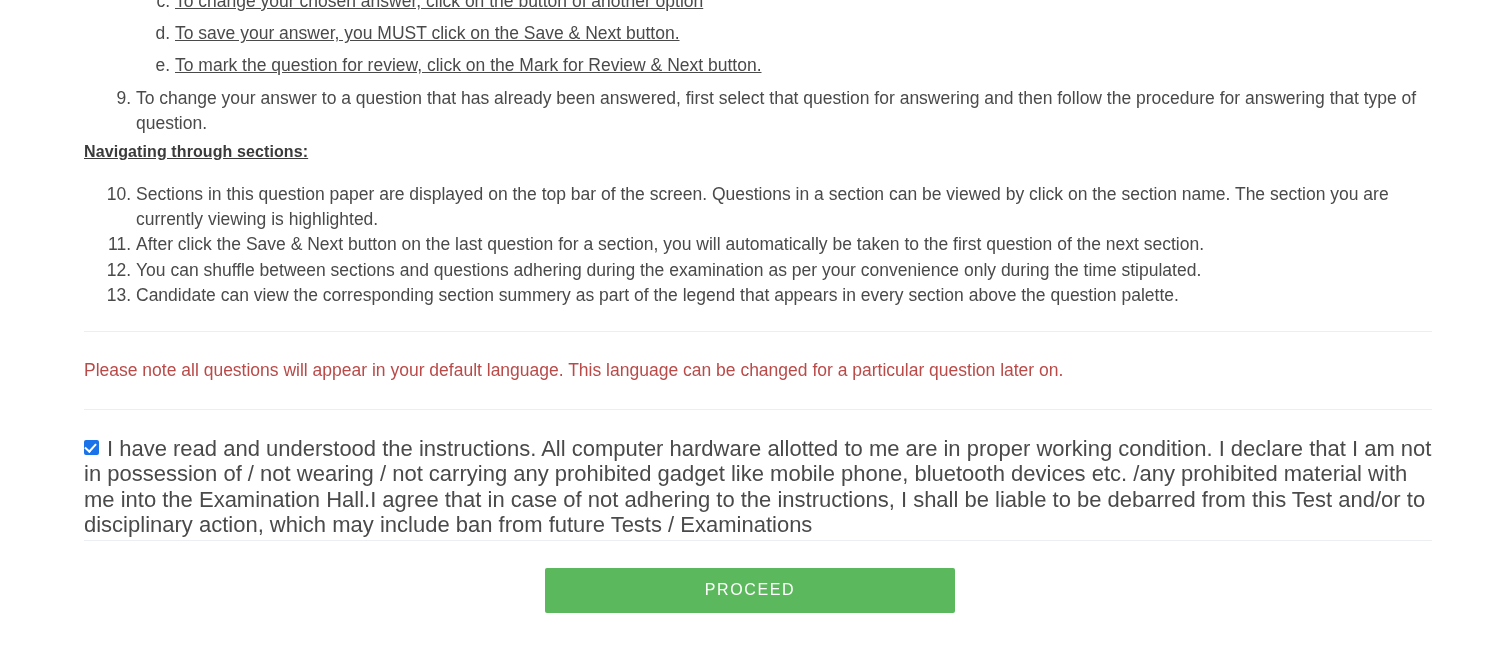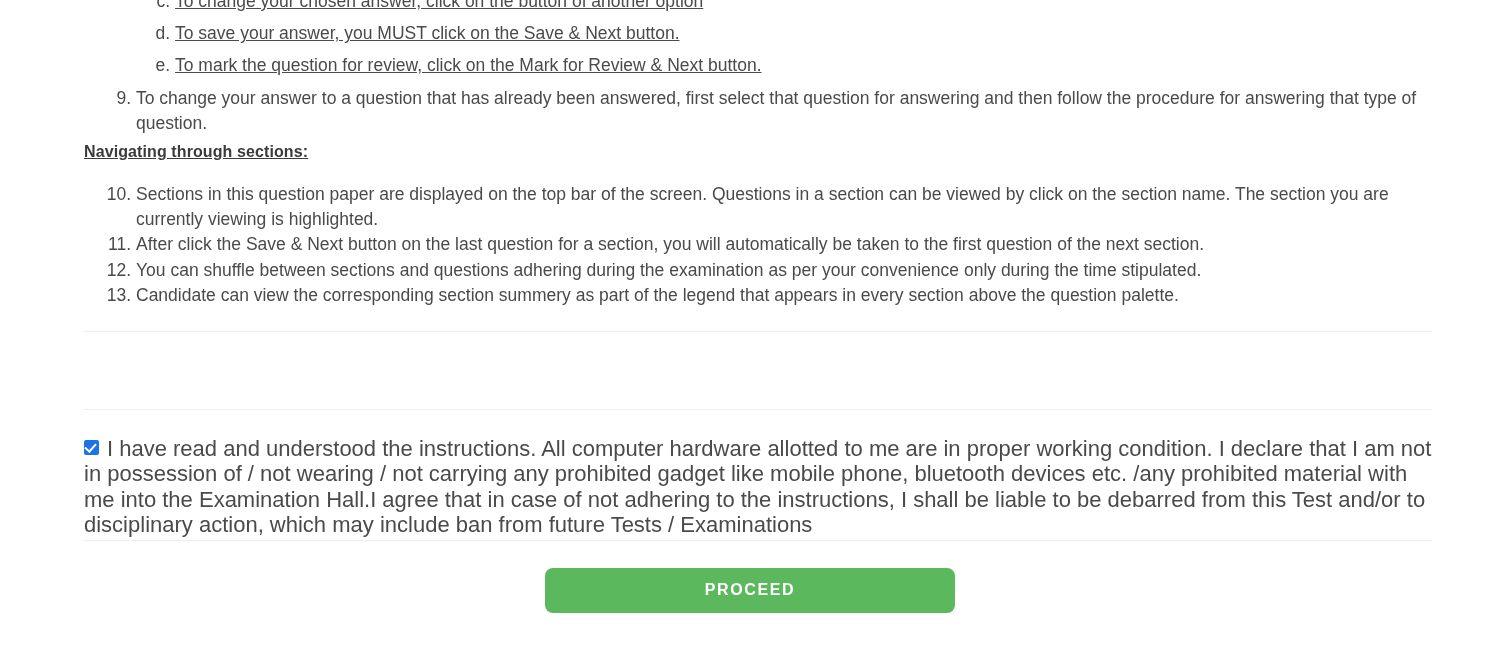--- a/index.html
+++ b/index.html
@@ -148,25 +148,25 @@
     top: 568px;
     width: 1488px;
     text-align: center;
   }
   .proceed-btn {
     display: inline-block;
     width: 410px;
     padding: 13px 0 14px 0;
     background: #5cb85c;
     border: none;
-    border-radius: 8px;
+    border-radius: 2px;
     color: #ffffff;
     font-family: "Liberation Sans", sans-serif;
     font-size: 16px;
-    font-weight: bold;
+    font-weight: normal;
     letter-spacing: 1.6px;
     text-transform: uppercase;
     cursor: pointer;
     margin-left: 12px;
   }
 </style>
 </head>
 <body>
 
 <div class="page">
@@ -208,20 +208,21 @@
       <li>
         <span class="li-text">Candidate can view the corresponding section summery as part of the legend that appears in every section above the question palette.</span>
       </li>
     </ol>
   </div>
 
   <div class="divider d1"></div>
   <div class="divider d2"></div>
   <div class="divider d3"></div>
 
+  <div class="red-note">Please note all questions will appear in your default language. This language can be changed for a particular question later on.</div>
 
   <div class="decl-block">
     <span class="decl-check" role="checkbox" aria-checked="true">
       <span class="tick"></span>
     </span>
     <span class="decl-text">I have read and understood the instructions. All computer hardware allotted to me are in proper working condition. I declare that I am not in possession of / not wearing / not carrying any prohibited gadget like mobile phone, bluetooth devices etc. /any prohibited material with me into the Examination Hall.I agree that in case of not adhering to the instructions, I shall be liable to be debarred from this Test and/or to disciplinary action, which may include ban from future Tests / Examinations</span>
   </div>
 
   <div class="proceed-wrap">
     <button class="proceed-btn">Proceed</button>

